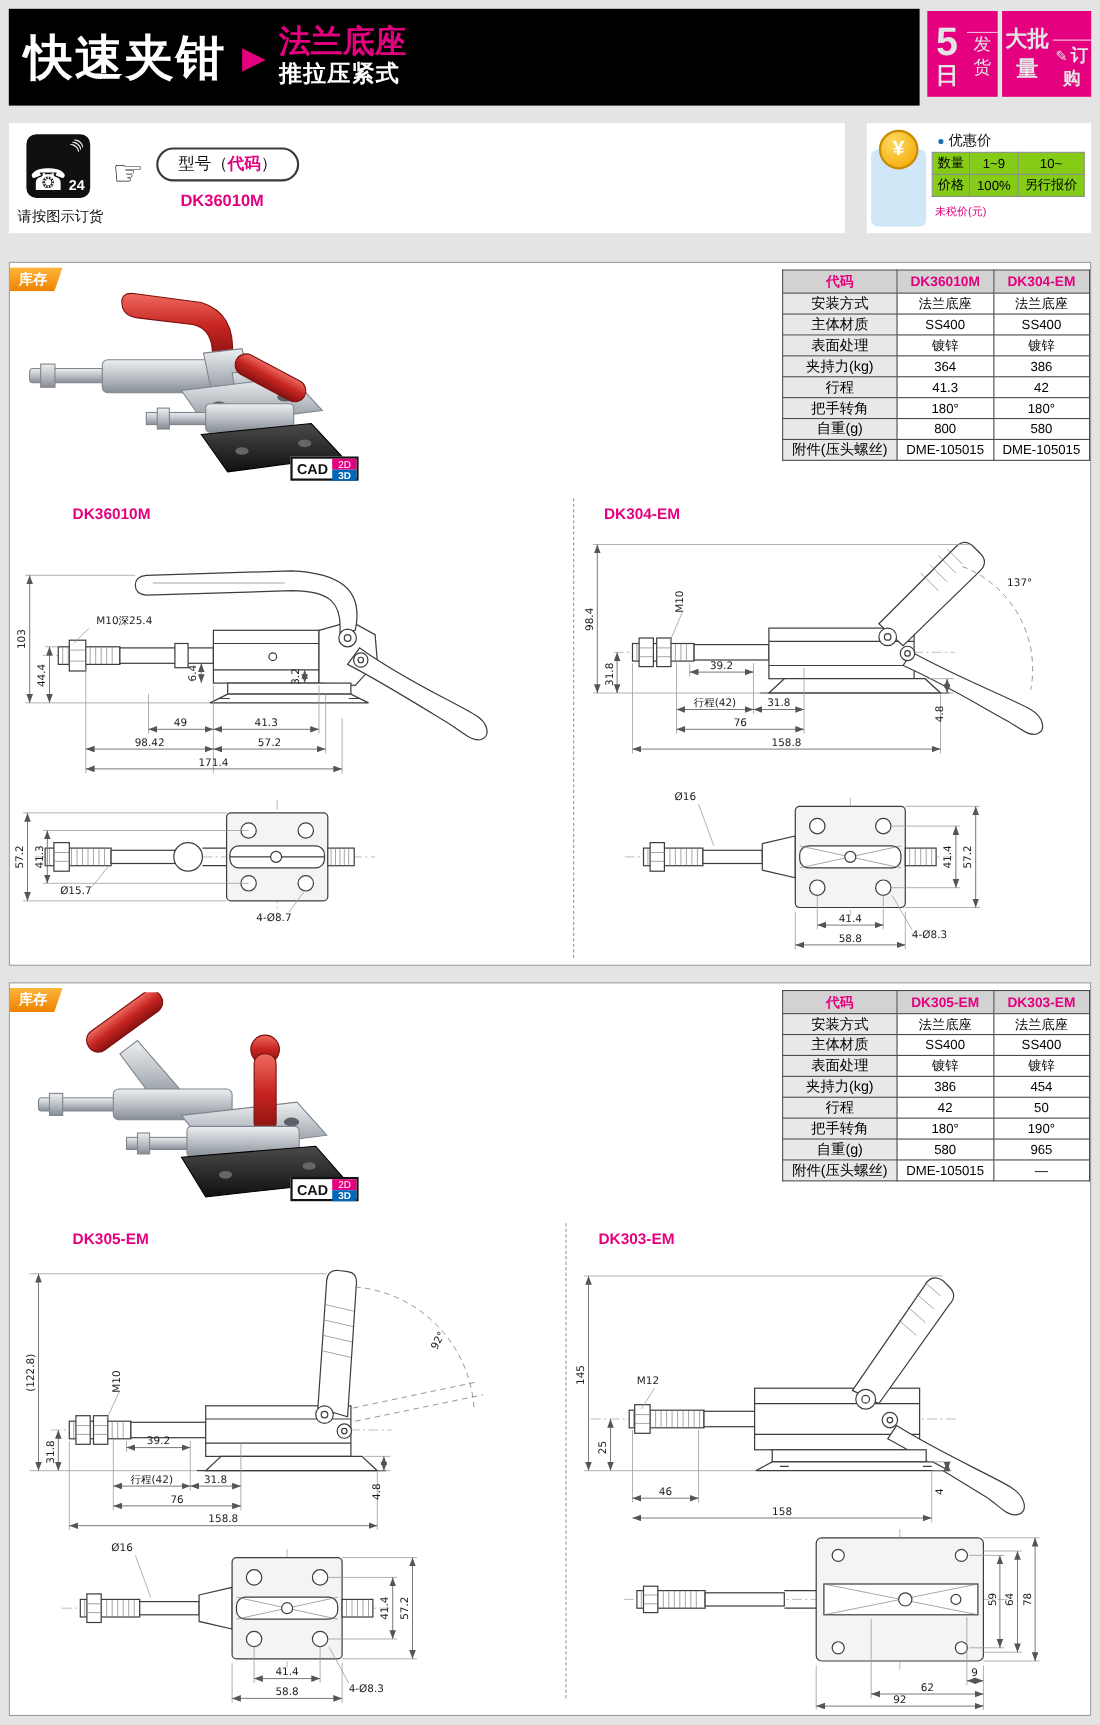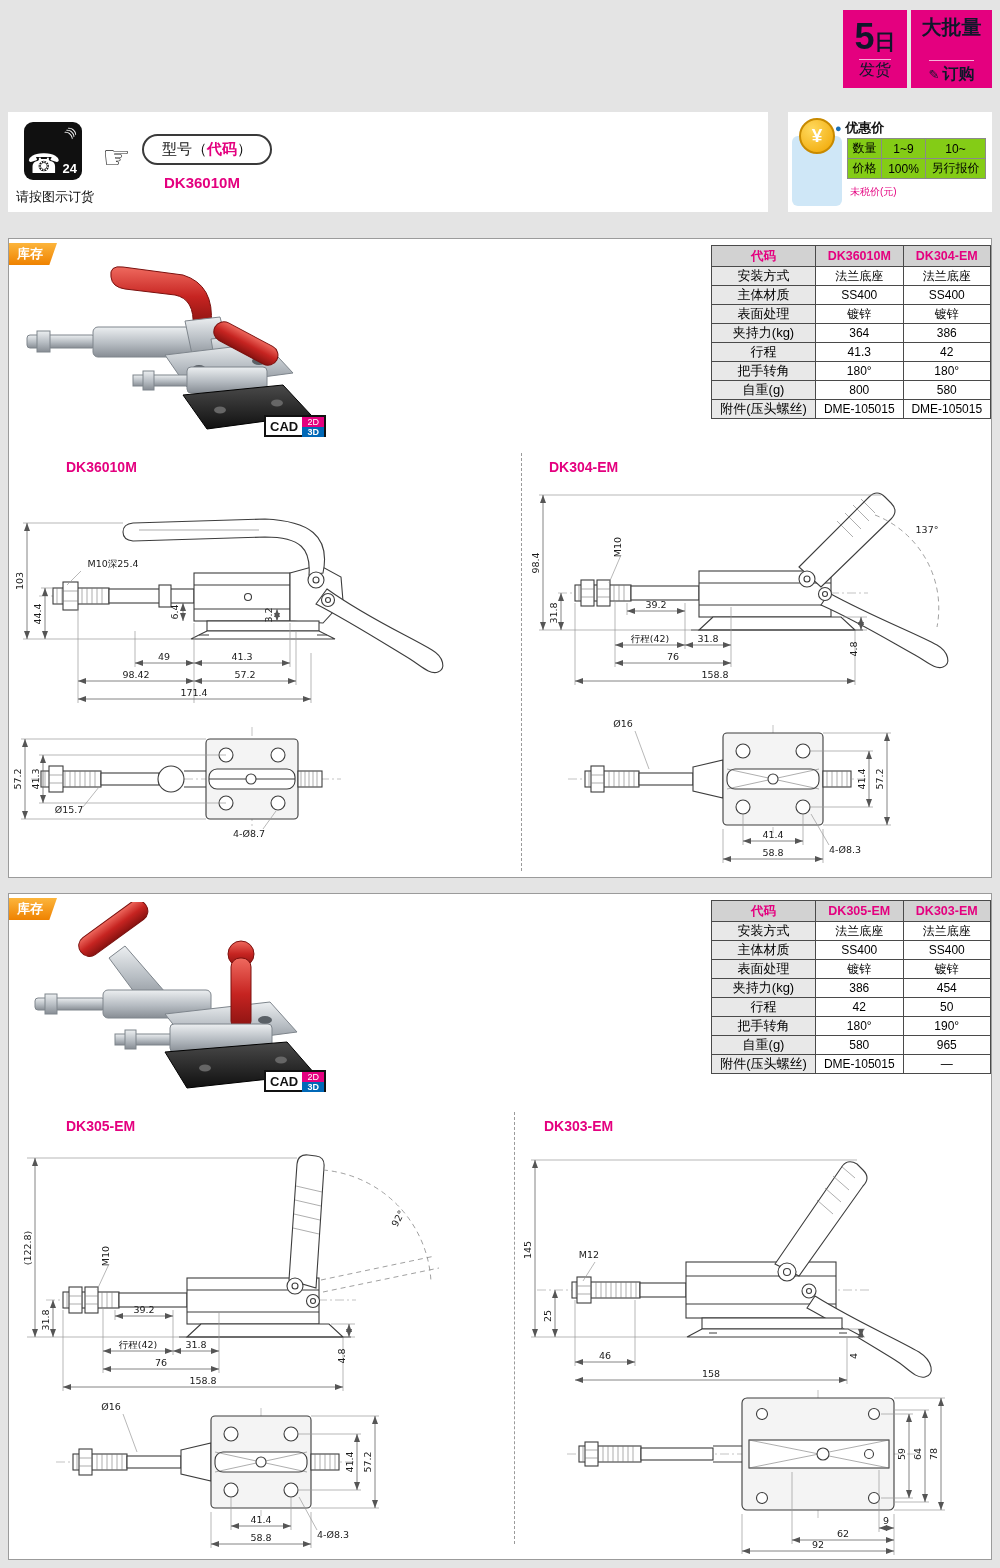--- a/index.html
+++ b/index.html
@@ -7,42 +7,42 @@
 .page{position:relative;width:1000px;height:1568px;background:#e4e4e4;overflow:hidden;margin:0 auto}
 .abs{position:absolute}
 .pink{color:#e4007f}
 .bold{font-weight:bold}
 
 .header{left:8px;top:8px;width:828px;height:88px;background:#000;display:flex;align-items:center}
 .h-title{color:#fff;font-size:44px;font-weight:bold;letter-spacing:2px;padding-left:14px;white-space:nowrap}
 .h-arrow{color:#e4007f;font-size:28px;margin:0 12px 0 14px}
 .h-sub1{color:#e4007f;font-size:29px;font-weight:bold;line-height:1.05}
 .h-sub2{color:#fff;font-size:21px;font-weight:bold;letter-spacing:1px}
-.badge{background:#e4007f;color:#0f172a;text-align:center;display:flex;flex-direction:column;justify-content:center;align-items:center}
+.badge{background:#e4007f;color:#e5e5e5;text-align:center;display:flex;flex-direction:row;justify-content:center;align-items:center}
 .bs1{font-size:21px;font-weight:bold;line-height:1.1}
 .bs1::first-letter{font-size:36px}
 .bs2{font-size:16px;font-weight:normal;border-top:1px solid rgba(255,255,255,.7);padding-top:0;margin-top:2px}
 .bk1{font-size:20px;font-weight:bold}
 .bk2{font-size:16px;font-weight:bold;border-top:1px solid rgba(255,255,255,.7);padding-top:3px;margin-top:19px}
 .bk-ic{font-size:13px;margin-right:3px}
 
 .obox{left:8px;top:112px;width:760px;height:100px;background:#fff}
 .phone-box{position:absolute;left:16px;top:10px;width:58px;height:58px;background:#101010;border-radius:9px;color:#fff}
 .phone-glyph{position:absolute;left:3px;bottom:0;font-size:27px}
 .phone-waves{position:absolute;right:8px;top:4px;font-size:11px;transform:rotate(-48deg);letter-spacing:-1px}
 .phone-24{position:absolute;right:5px;bottom:4px;font-weight:bold;font-size:13px}
 .phone-note{position:absolute;left:8px;top:76px;font-size:13px;color:#111}
 .finger{position:absolute;left:94px;top:26px;font-size:32px;color:#222}
 .model-box{position:absolute;left:134px;top:22px;border:2px solid #3a3a3a;border-radius:16px;background:#fff;padding:4px 18px;font-size:15px;color:#111}
 .model-code{position:absolute;left:156px;top:62px;font-size:15px;font-weight:bold;color:#e4007f}
 
 .price-panel{left:788px;top:112px;width:204px;height:100px;background:#fff}
 .price-blue{position:absolute;left:4px;top:24px;width:50px;height:70px;background:#cfe7f7;border-radius:6px}
 .coin{position:absolute;left:11px;top:6px;width:36px;height:36px;border-radius:50%;background:radial-gradient(circle at 35% 30%,#ffd95e,#f0a500);border:2px solid #c88a00;color:#fff;font-weight:bold;font-size:19px;display:flex;align-items:center;justify-content:center}
-.price-title{position:absolute;left:47px;top:7px;font-size:13px;font-weight:bold;color:#111}
+.price-title{position:absolute;left:64px;top:7px;font-size:13px;font-weight:normal;color:#111}
 .bluedot{color:#1a6fb5;font-size:11px}
 .ptable{position:absolute;left:59px;top:26px;border-collapse:collapse;font-size:12px}
 .ptable td{border:1px solid #8a8a8a;height:20px;text-align:center;padding:0 4px;background:#84cc16;white-space:nowrap}
 .ptable td:nth-child(1){width:34px}.ptable td:nth-child(2){width:44px}.ptable td:nth-child(3){width:60px}
 .price-note{position:absolute;left:62px;top:73px;color:#e4007f;font-size:10px}
 
 .sec{background:#fff;border:1px solid #9b9b9b}
 .stock{position:absolute;left:0;top:4px;background:linear-gradient(#fcb53c,#ef8200);color:#fff;font-weight:bold;font-size:13px;padding:2px 14px 2px 8px;clip-path:polygon(0 0,100% 0,84% 100%,0 100%)}
 .cad{display:flex;border:2px solid #111;background:#fff;height:22px;align-items:stretch}
 .cad-txt{font-weight:bold;font-size:13px;padding:0 4px;display:flex;align-items:center;color:#111}
@@ -66,20 +66,28 @@
 .ext{stroke:#999;stroke-width:.7;fill:none}
 .cl{stroke:#9a9a9a;stroke-width:.6;fill:none;stroke-dasharray:9 3 2 3}
 .dsh{stroke:#888;stroke-width:.8;fill:none;stroke-dasharray:5 4}
 .dtm{font-size:9.5px;fill:#1a1a1a;text-anchor:middle}
 </style>
 </head>
 <body>
 
 <div class="page">
 
+  <div class="abs header">
+    <div class="h-title">快速夹钳</div>
+    <div class="h-arrow">▶</div>
+    <div>
+      <div class="h-sub1">法兰底座</div>
+      <div class="h-sub2">推拉压紧式</div>
+    </div>
+  </div>
   <div class="abs badge" style="left:843px;top:10px;width:64px;height:78px">
     <div class="bs1">5日</div>
     <div class="bs2">发货</div>
   </div>
   <div class="abs badge" style="left:911px;top:10px;width:81px;height:78px">
     <div class="bk1">大批量</div>
     <div class="bk2"><span class="bk-ic">✎</span><span>订购</span></div>
   </div>
 
   <div class="abs obox">

